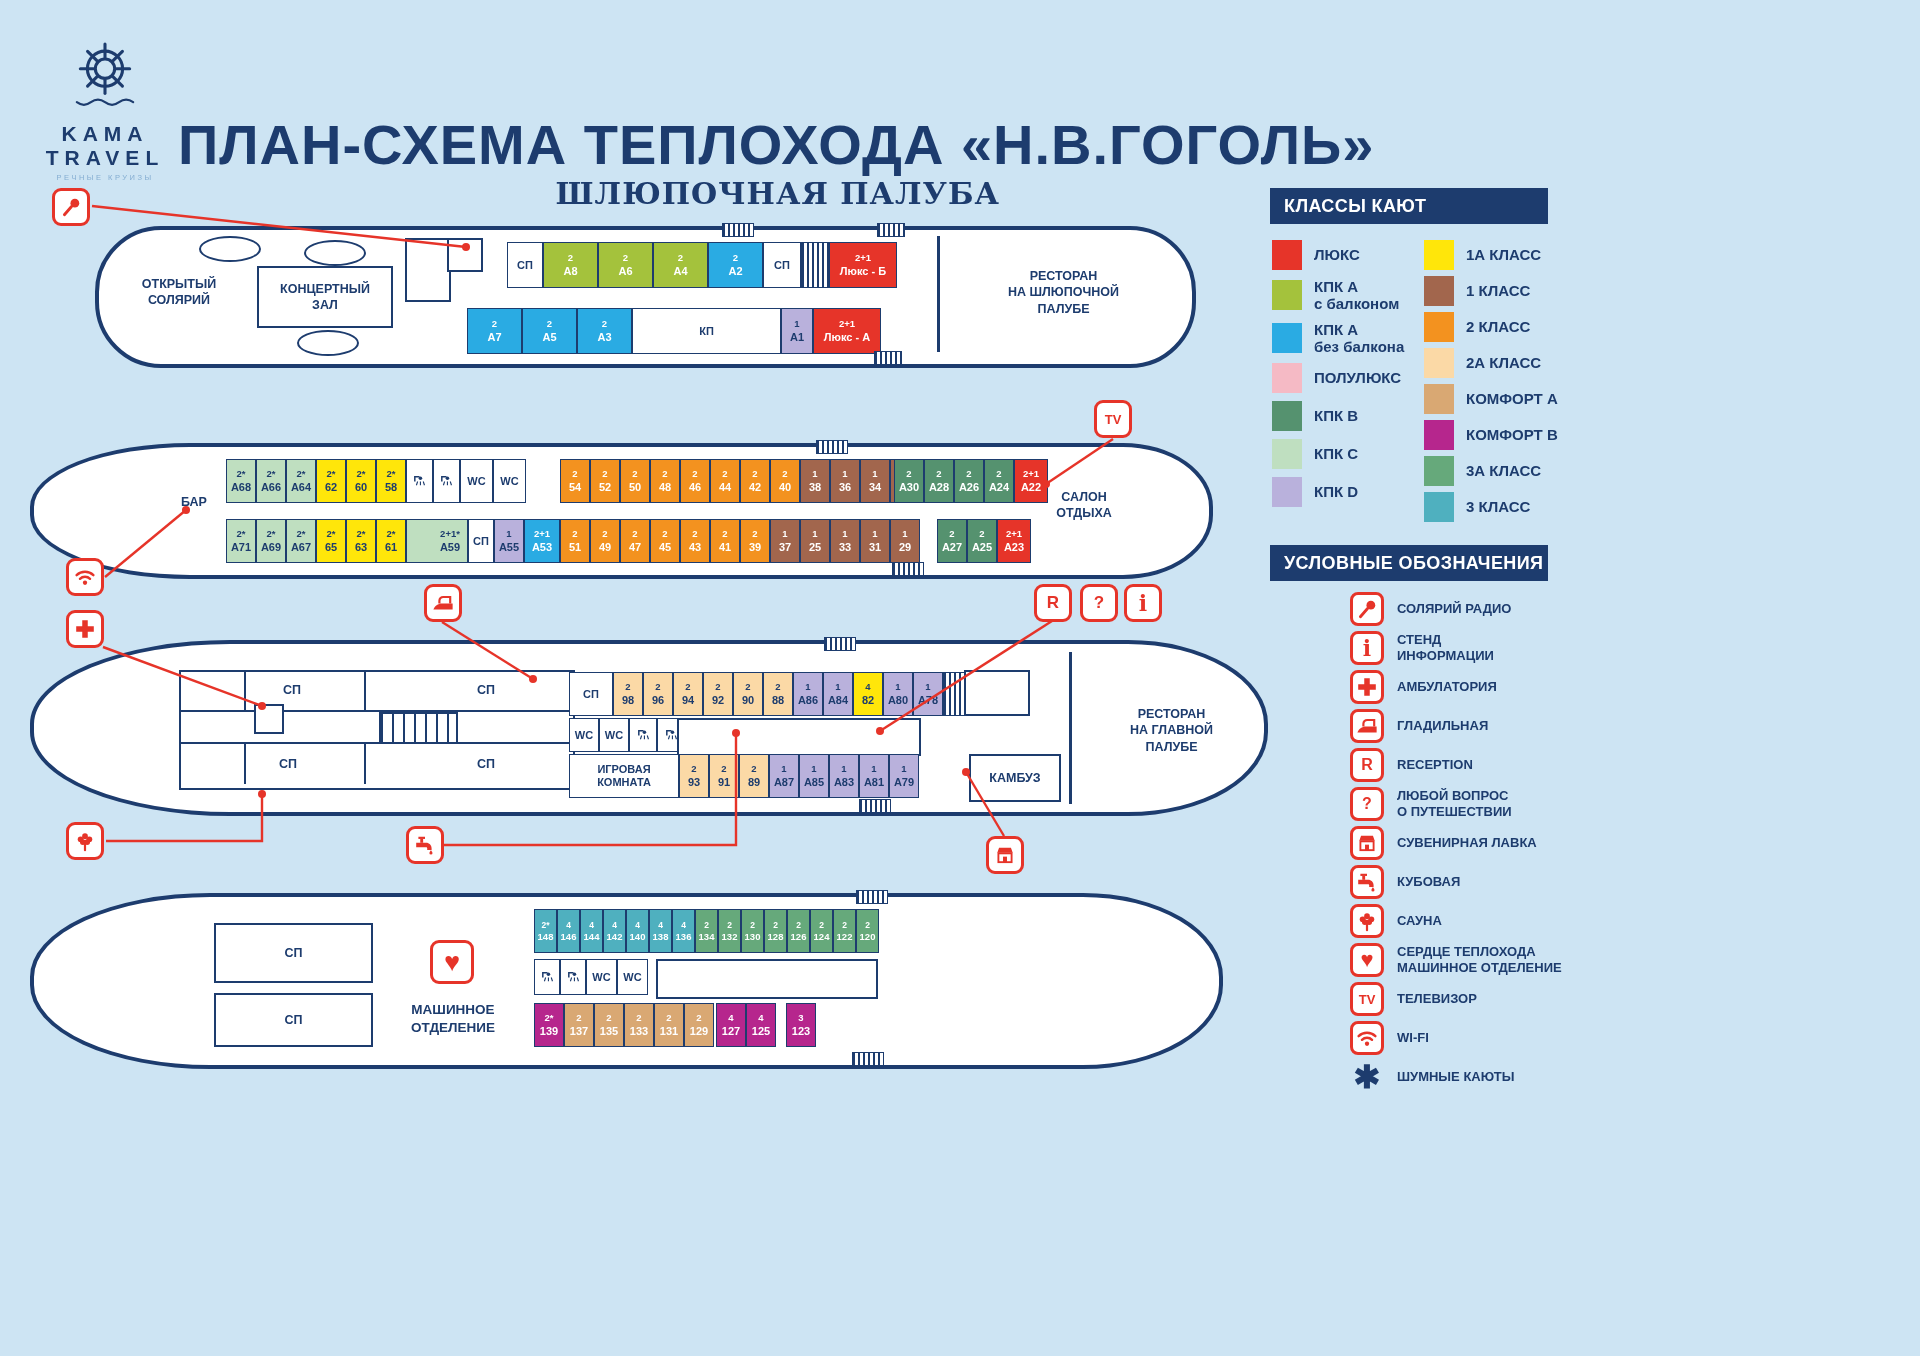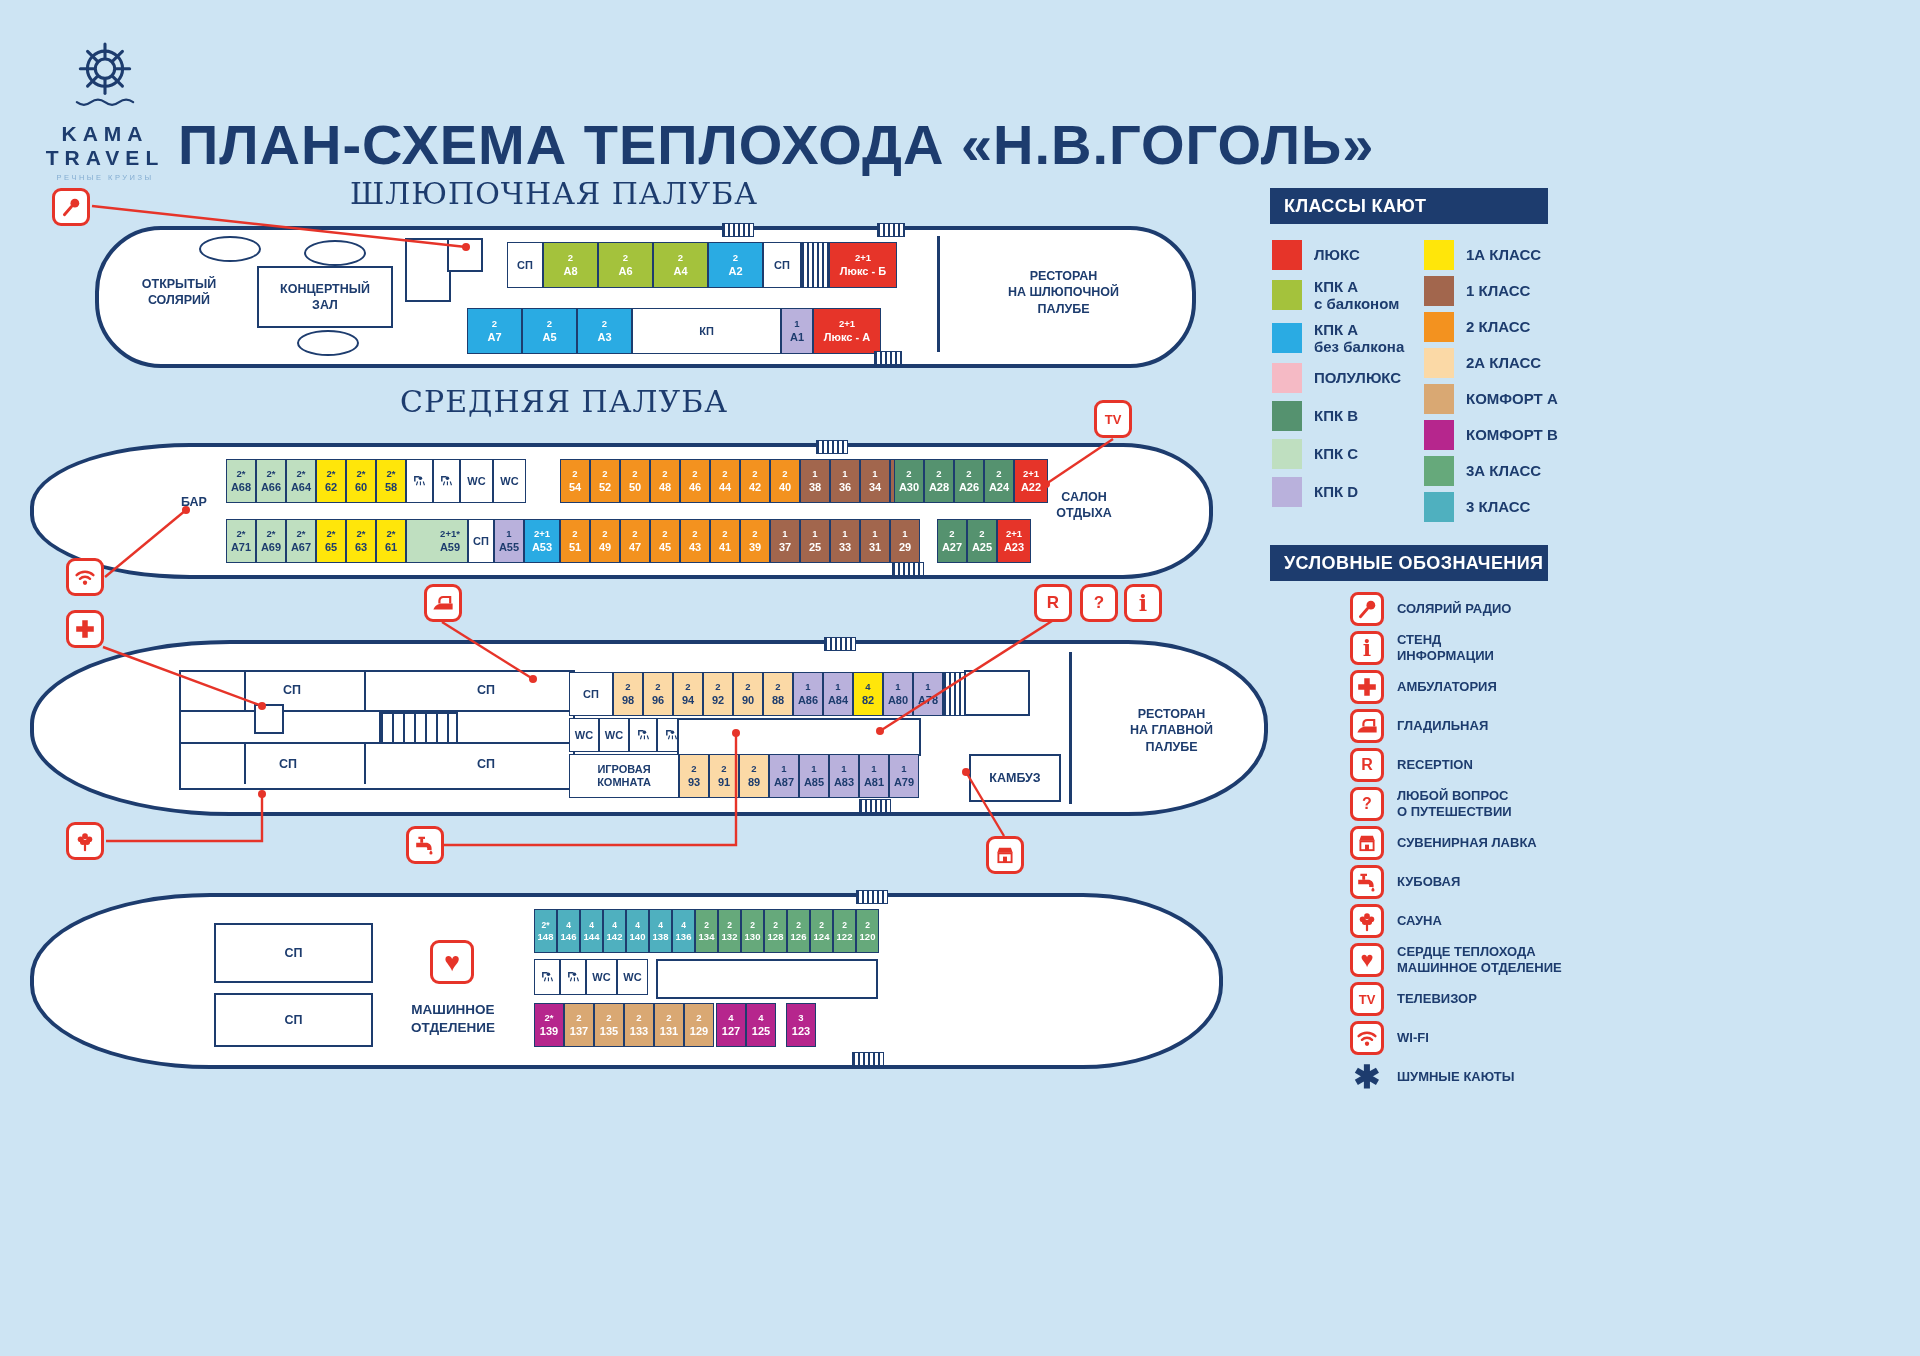--- a/index.html
+++ b/index.html
@@ -2,21 +2,21 @@
 <html><head>
 <meta charset="utf-8">
 <style>
   html,body{margin:0;padding:0}
   body{font-family:"Liberation Sans",sans-serif;background:#cde4f3}
   #page{position:relative;width:1920px;height:1204px;background:#cde4f3;overflow:hidden;color:#1d3c6e}
   #title{position:absolute;left:178px;top:74px;font-size:56px;font-weight:bold;color:#1d3c6e;letter-spacing:1px;white-space:nowrap}
   #logo{position:absolute;left:44px;top:30px;width:122px;text-align:center;color:#1d3c6e}
   #logo .nm{font-size:21px;font-weight:bold;letter-spacing:6px;line-height:1.15}
   #logo .tag{font-size:7.5px;letter-spacing:2.5px;color:#85aed2;margin-top:3px}
-  .deck-title{position:absolute;font-family:"DejaVu Serif",serif;font-weight:normal;font-size:30px;color:#1d3c6e;text-align:left;letter-spacing:1px}
+  .deck-title{position:absolute;font-family:"DejaVu Serif",serif;font-weight:bold;font-size:30px;color:#1d3c6e;text-align:right;letter-spacing:1px}
   .ship{position:absolute;background:#fff;border:4px solid #1d3c6e}
   .row{position:absolute;display:flex;align-items:stretch}
   .cell{flex:0 0 auto;width:var(--cw,28px);border:1.5px solid #1d3c6e;display:flex;flex-direction:column;align-items:center;justify-content:center;background:#fff;overflow:hidden}
   .cell .cap{font-size:9.5px;font-weight:bold;line-height:1;margin-bottom:3px}
   .cell .num{font-size:11px;font-weight:bold;line-height:1;white-space:nowrap}
   .row.tight .cell .cap{font-size:8.5px}
   .row.tight .cell .num{font-size:9.5px}
   .cell.service{font-size:11px;font-weight:bold;color:#1d3c6e;text-align:center;white-space:pre-line;line-height:1.15}
   .cell.room{flex:1 1 auto;width:auto}
   .cell.vent{background:repeating-linear-gradient(90deg,#1d3c6e 0 2px,#fff 2px 5px)}
@@ -137,21 +137,20 @@
       </div>
     <div class="wall" style="left:838px;top:6px;height:116px"></div>
     <div class="room-label" style="left:852px;top:38px;width:225px">РЕСТОРАН
 НА ШЛЮПОЧНОЙ
 ПАЛУБЕ</div>
     <div class="vent-grate" style="left:623px;top:-7px;width:30px;height:12px"></div>
     <div class="vent-grate" style="left:778px;top:-7px;width:26px;height:12px"></div>
     <div class="vent-grate" style="left:775px;top:121px;width:26px;height:12px"></div>
   </div>
 
-  <div class="deck-title" style="left:400px;top:384px;width:600px">СРЕДНЯЯ ПАЛУБА</div>
   <div class="ship" style="left:30px;top:443px;width:1175px;height:128px;border-radius:160px 90px 90px 160px / 64px">
     <div class="room-label" style="left:128px;top:47px;width:64px">БАР</div>
     <div class="row" style="left:192px;top:12px;height:44px">
         <div class="cell cabin" style="background: rgb(191, 223, 192); color: rgb(29, 60, 110);">
           <span class="cap">2*</span>
           <span class="num">А68</span>
         </div>
         <div class="cell cabin" style="background: rgb(191, 223, 192); color: rgb(29, 60, 110);">
           <span class="cap">2*</span>
           <span class="num">А66</span>

